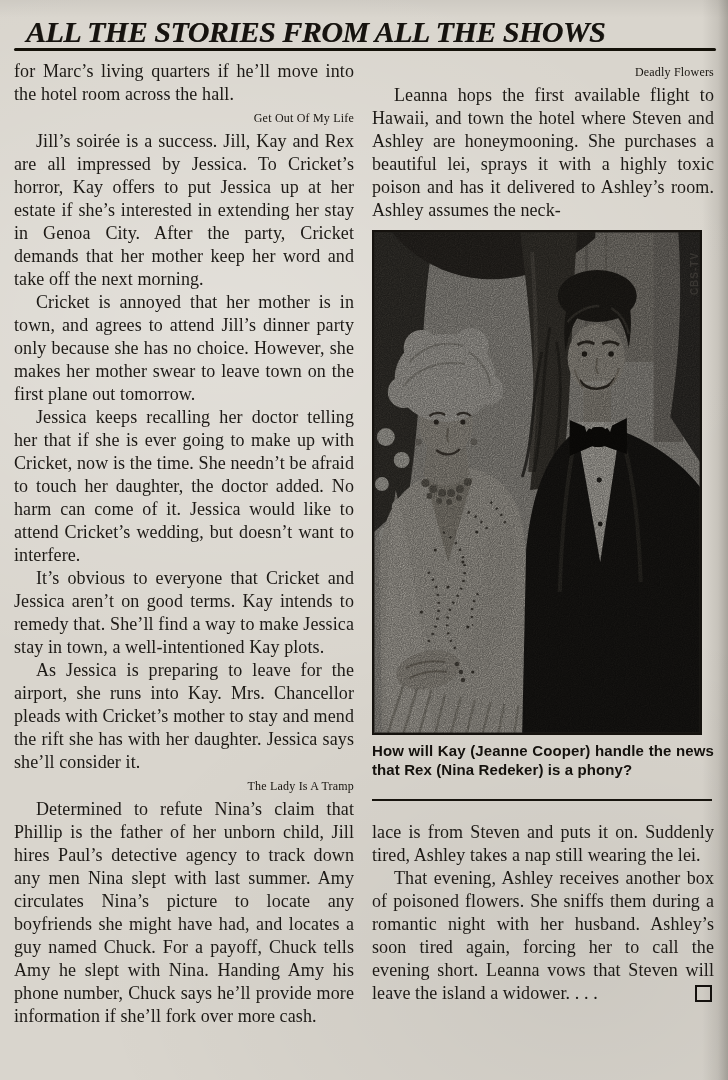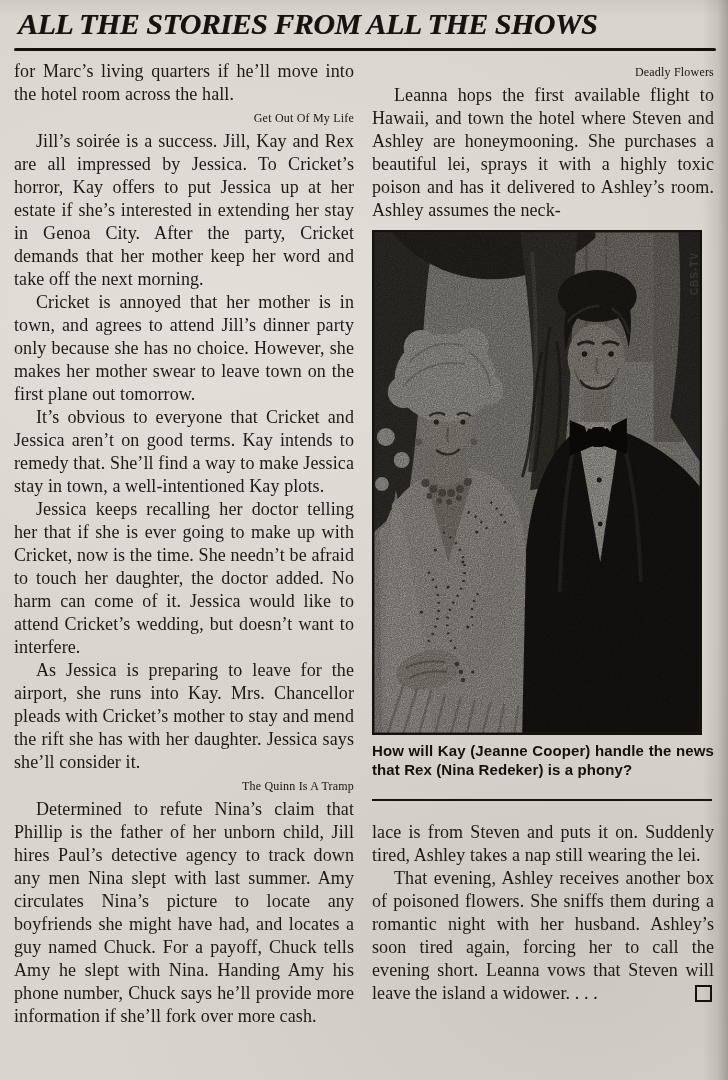--- a/index.html
+++ b/index.html
@@ -9,21 +9,21 @@
       radial-gradient(ellipse 900px 600px at 30% 30%, rgba(255,255,255,.25), rgba(255,255,255,0) 60%),
       radial-gradient(ellipse 700px 500px at 80% 90%, rgba(0,0,0,.06), rgba(0,0,0,0) 70%),
       linear-gradient(to left, rgba(40,36,30,.28), rgba(40,36,30,.10) 10px, rgba(40,36,30,0) 26px),
       linear-gradient(to bottom, rgba(0,0,0,.05), rgba(0,0,0,0) 18px),
       #d9d5cd;
     font-family:"Liberation Serif", serif;
     color:#1c1916;
   }
   .masthead{position:absolute;left:18px;top:4px;width:700px;}
   .masthead h1{
-    margin:0;font-family:"Liberation Serif",serif;font-style:italic;font-weight:bold;
+    margin:8px;font-family:"Liberation Serif",serif;font-style:italic;font-weight:bold;
     font-size:30px;line-height:40px;letter-spacing:-.5px;color:#16130f;
     text-shadow:.4px .4px 0 rgba(20,16,10,.55);white-space:nowrap;
   }
   .masthead-rule{position:absolute;left:14px;top:48px;width:702px;height:3px;background:#141109;border-radius:2px;}
 
   .col{position:absolute;top:60px;}
   .col-left{left:14px;width:340px;}
   .col-right{left:372px;width:342px;}
 
   p.body{
@@ -64,25 +64,25 @@
   <h1>ALL THE STORIES FROM ALL THE SHOWS</h1>
 </header>
 <div class="masthead-rule"></div>
 
 <section class="col col-left">
   <p class="body noindent">for Marc’s living quarters if he’ll move into the hotel room across the hall.</p>
 
   <h2 class="story">Get Out Of My Life</h2>
   <p class="body">Jill’s soirée is a success. Jill, Kay and Rex are all impressed by Jessica. To Cricket’s horror, Kay offers to put Jessica up at her estate if she’s interested in extending her stay in Genoa City. After the party, Cricket demands that her mother keep her word and take off the next morning.</p>
   <p class="body">Cricket is annoyed that her mother is in town, and agrees to attend Jill’s dinner party only because she has no choice. However, she makes her mother swear to leave town on the first plane out tomorrow.</p>
+  <p class="body">Jessica keeps recalling her doctor telling her that if she is ever going to make up with Cricket, now is the time. She needn’t be afraid to touch her daughter, the doctor added. No harm can come of it. Jessica would like to attend Cricket’s wedding, but doesn’t want to interfere.</p>
   <p class="body">It’s obvious to everyone that Cricket and Jessica aren’t on good terms. Kay intends to remedy that. She’ll find a way to make Jessica stay in town, a well-intentioned Kay plots.</p>
-  <p class="body">Jessica keeps recalling her doctor telling her that if she is ever going to make up with Cricket, now is the time. She needn’t be afraid to touch her daughter, the doctor added. No harm can come of it. Jessica would like to attend Cricket’s wedding, but doesn’t want to interfere.</p>
   <p class="body">As Jessica is preparing to leave for the airport, she runs into Kay. Mrs. Chancellor pleads with Cricket’s mother to stay and mend the rift she has with her daughter. Jessica says she’ll consider it.</p>
 
-  <h2 class="story">The Quinn Is A Tramp</h2>
+  <h2 class="story">The Lady Is A Tramp</h2>
   <p class="body">Determined to refute Nina’s claim that Phillip is the father of her unborn child, Jill hires Paul’s detective agency to track down any men Nina slept with last summer. Amy circulates Nina’s picture to locate any boyfriends she might have had, and locates a guy named Chuck. For a payoff, Chuck tells Amy he slept with Nina. Handing Amy his phone number, Chuck says he’ll provide more information if she’ll fork over more cash.</p>
 </section>
 
 <section class="col col-right">
   <h2 class="story">Deadly Flowers</h2>
   <p class="body">Leanna hops the first available flight to Hawaii, and town the hotel where Steven and Ashley are honeymooning. She purchases a beautiful lei, sprays it with a highly toxic poison and has it delivered to Ashley’s room. Ashley assumes the neck-</p>
 
   <figure class="photo">
     <svg viewBox="0 0 330 501" preserveAspectRatio="none" aria-hidden="true">
       <defs>

